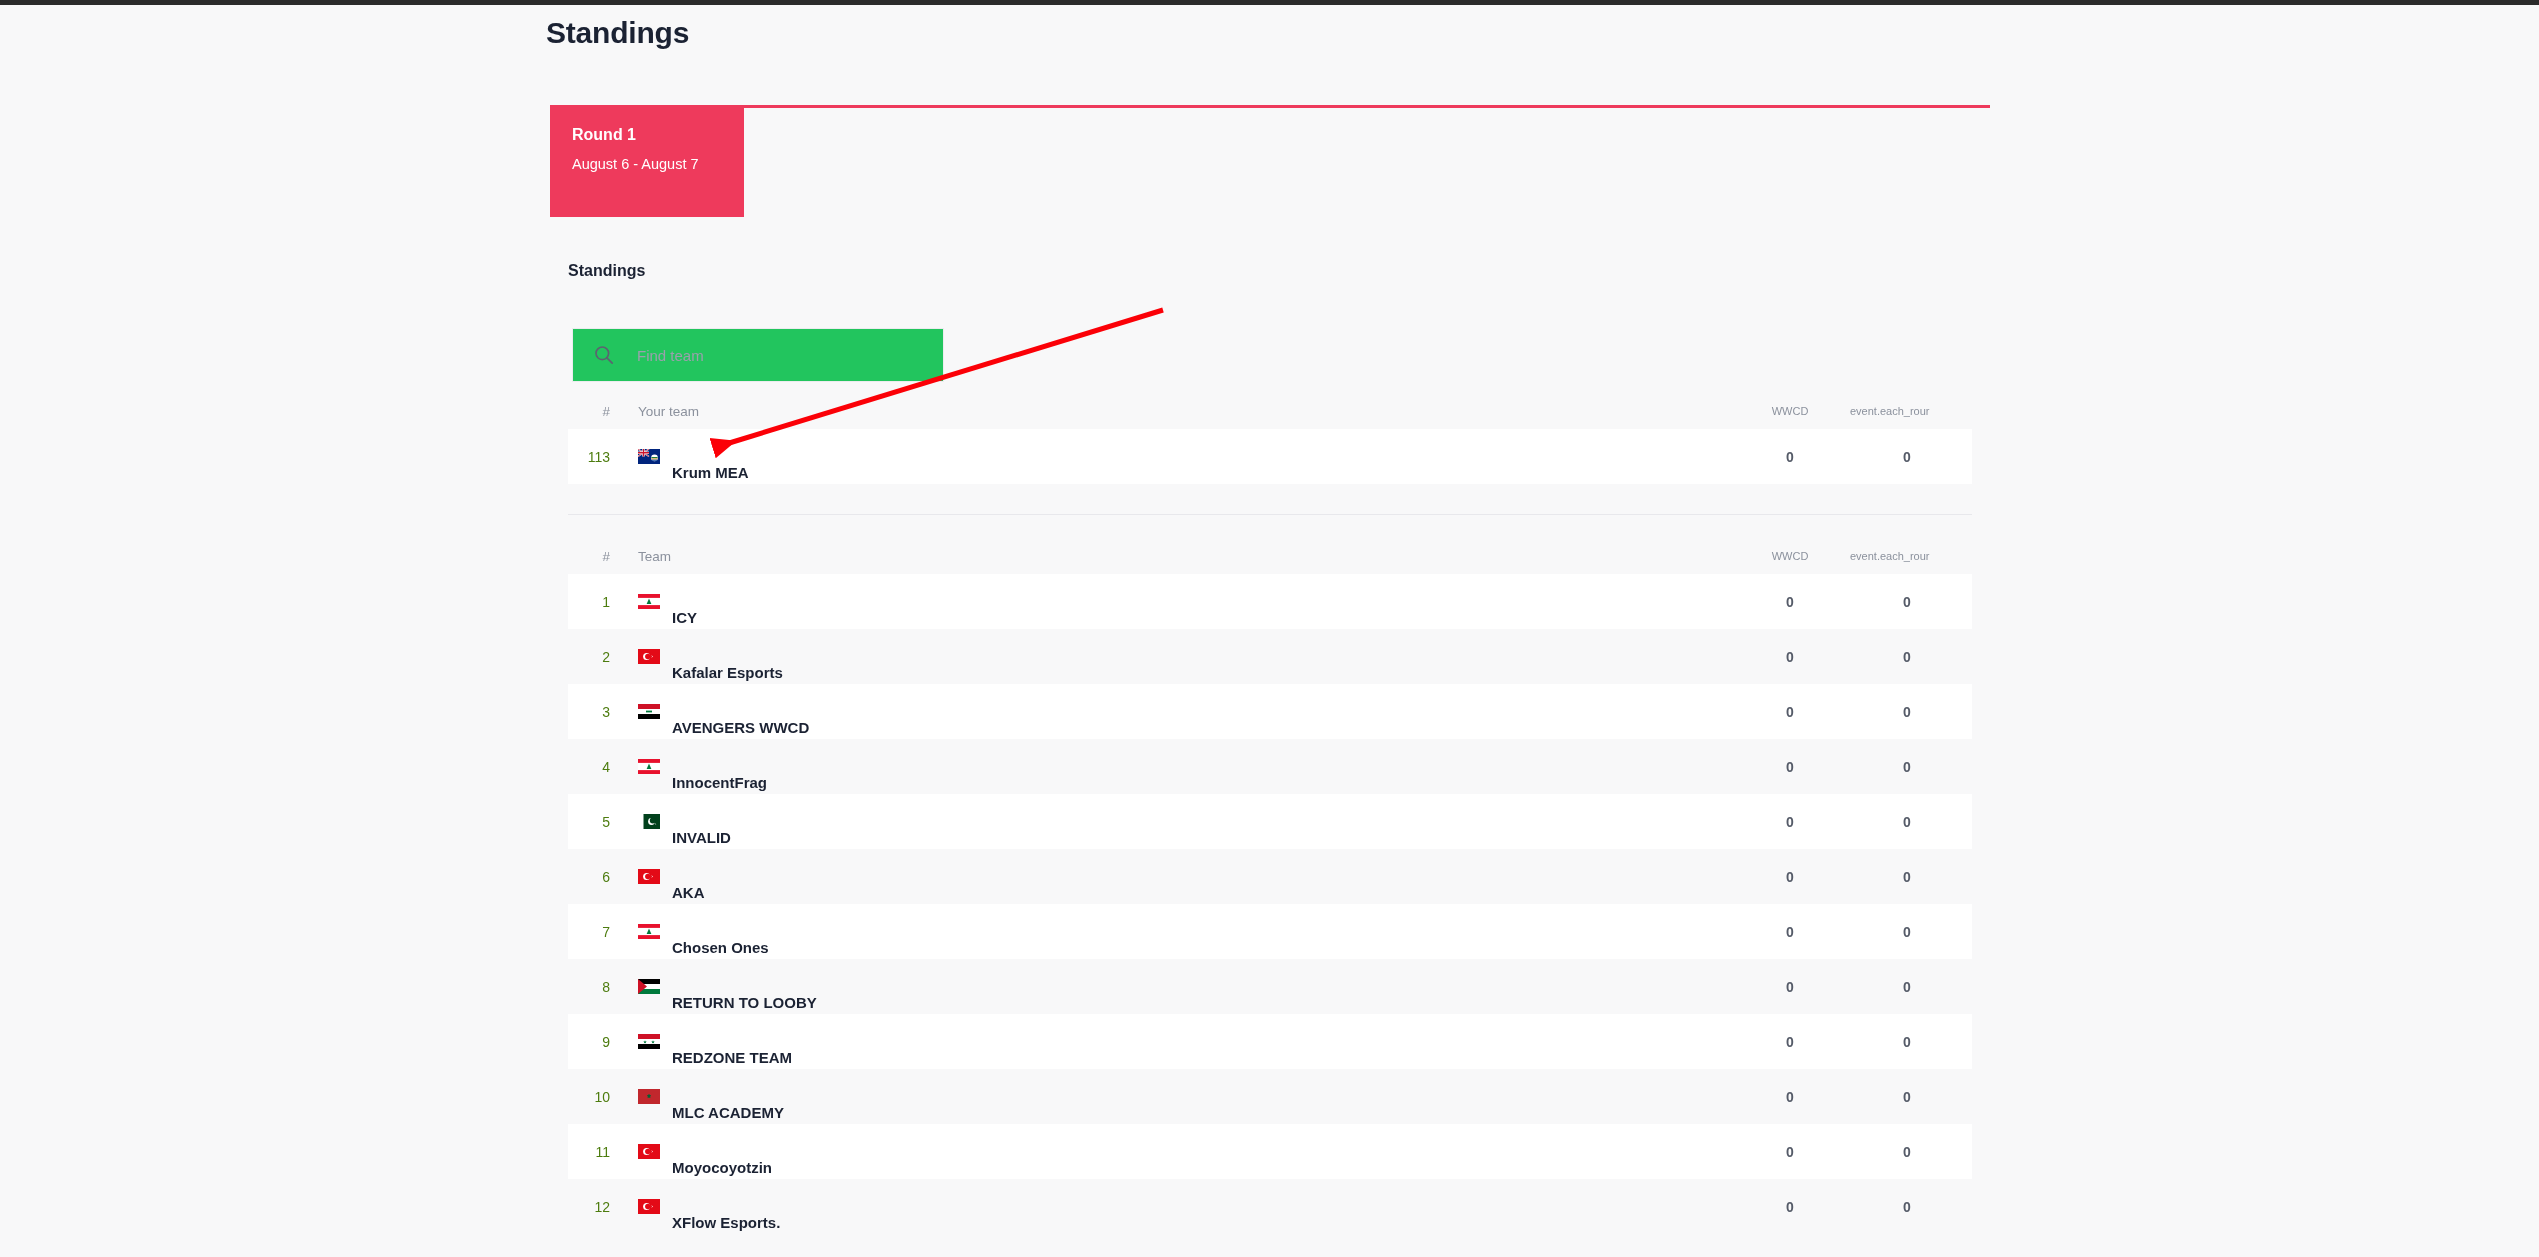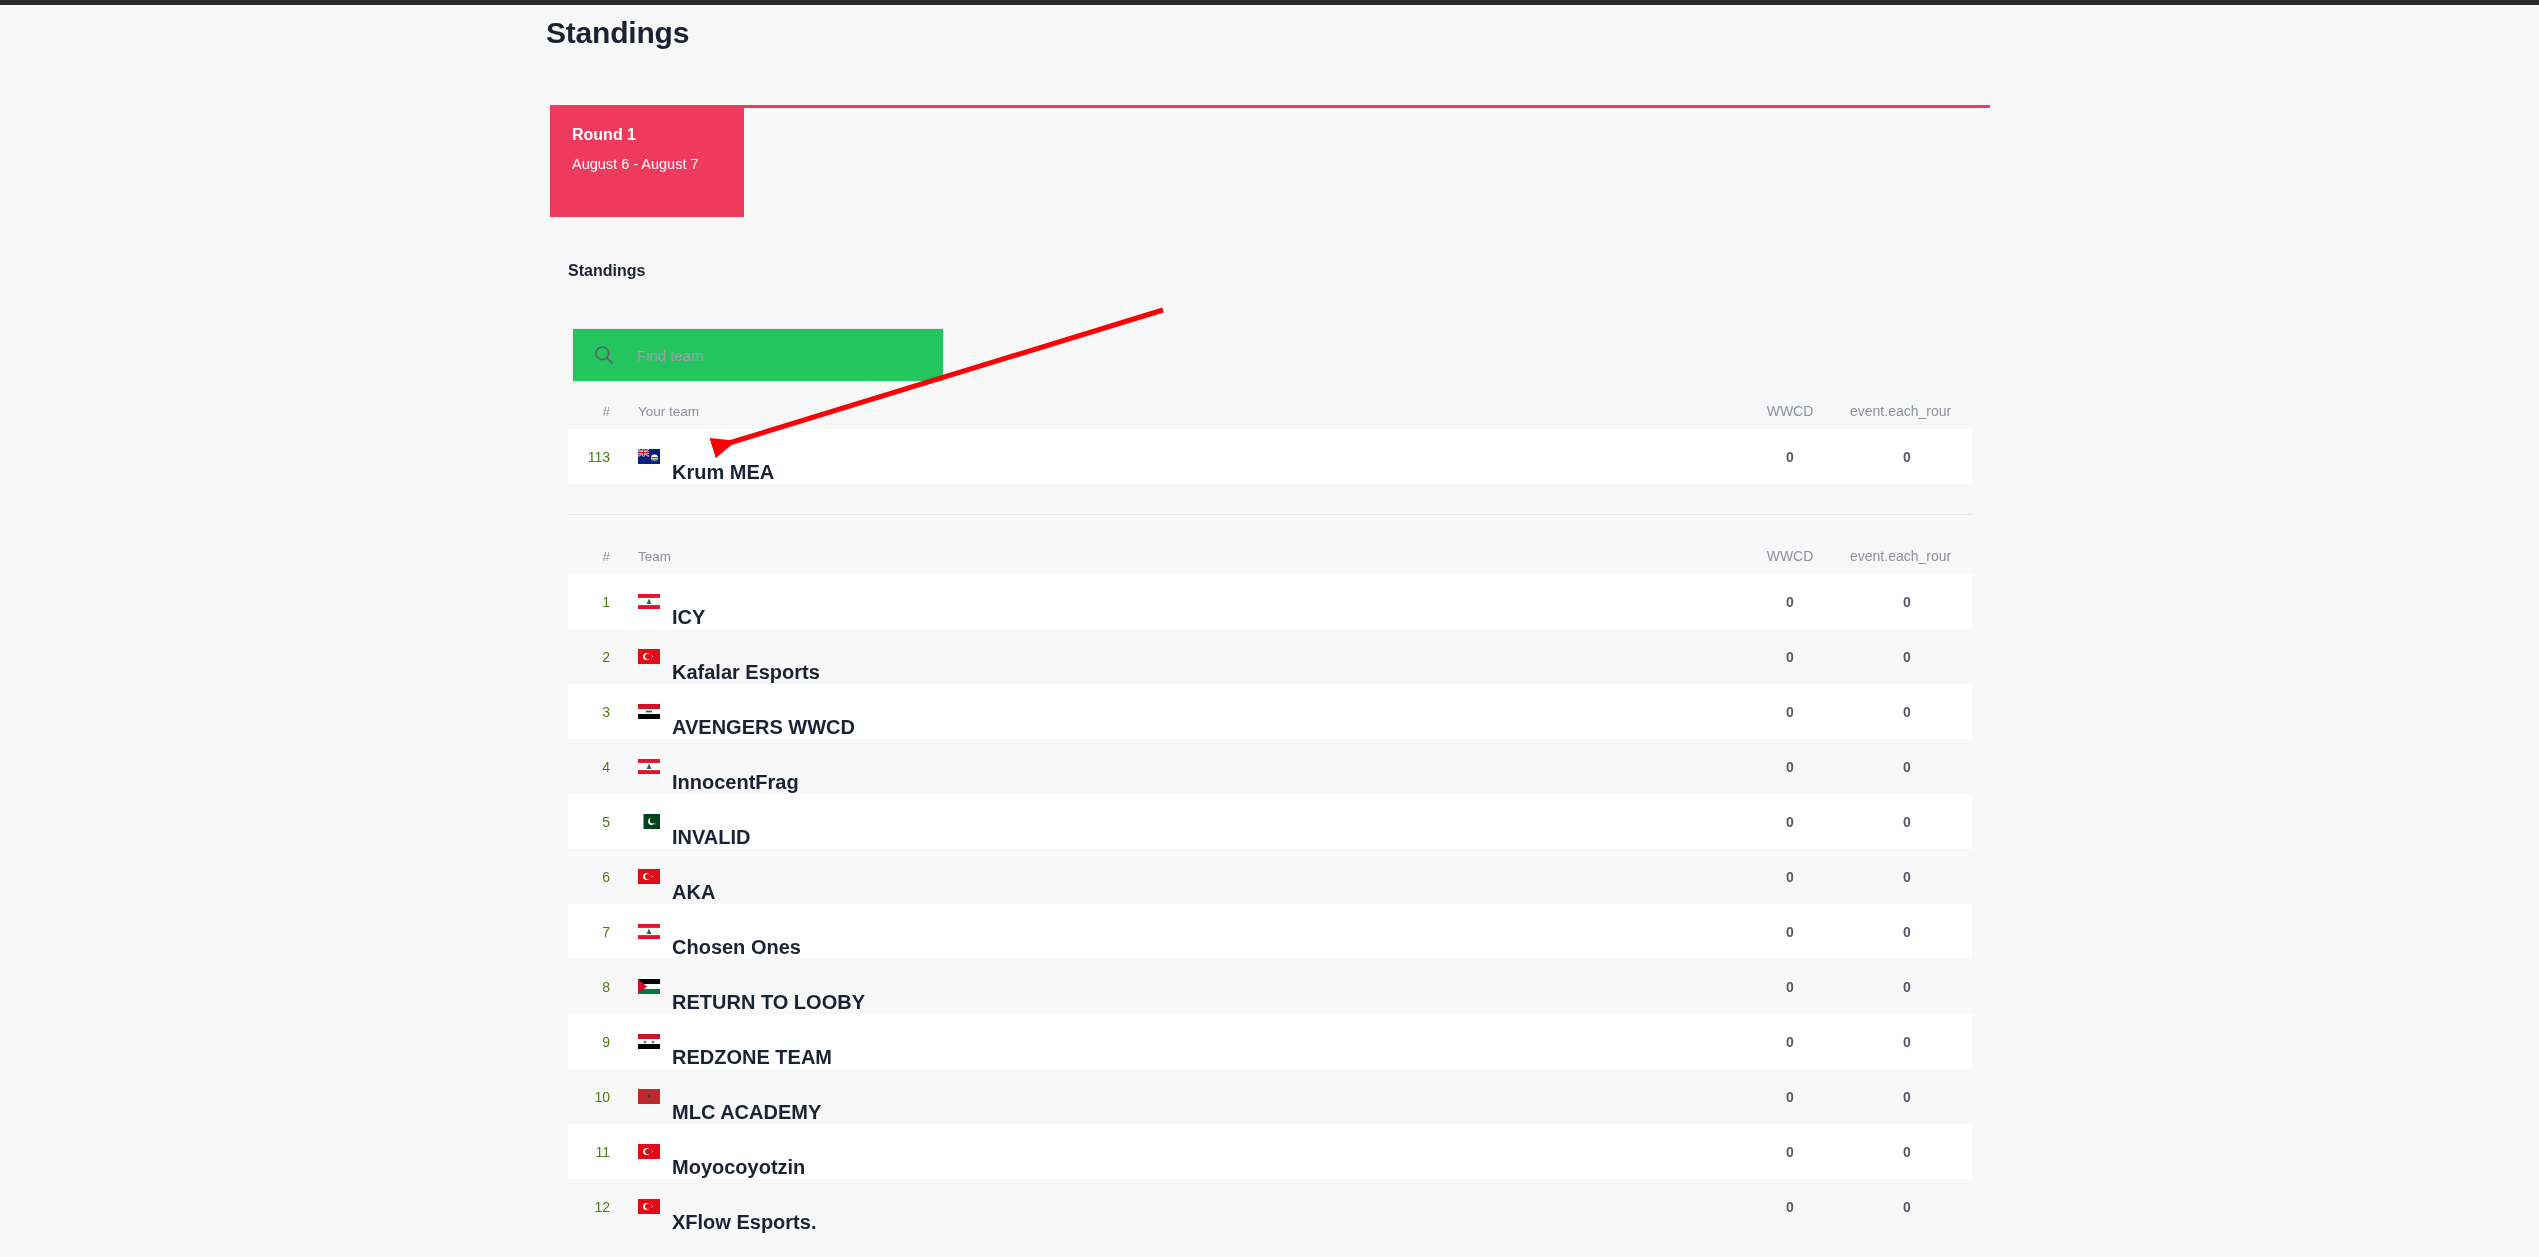--- a/index.html
+++ b/index.html
@@ -170,30 +170,30 @@
     width: 100px;
     text-align: center;
     font-size: 14px;
     color: #555b68;
     font-weight: bold;
     flex: 0 0 auto;
   }
   .thead .c-num {
     color: #8b919d;
     font-weight: normal;
-    font-size: 14px;
+    font-size: 11px;
     white-space: nowrap;
     overflow: hidden;
   }
   .c-num.col-wwcd { width: 104px; }
   .c-num.col-each { width: 130px; text-align: center; }
   .thead .c-num.col-each { text-align: left; padding-left: 8px; }
 
   .team-name {
-    font-size: 20px;
+    font-size: 15px;
     font-weight: bold;
     color: #1b2233;
     white-space: nowrap;
     margin-top: 32px;
   }
 
   
   .flag {
     width: 22px;
     height: 15px;

